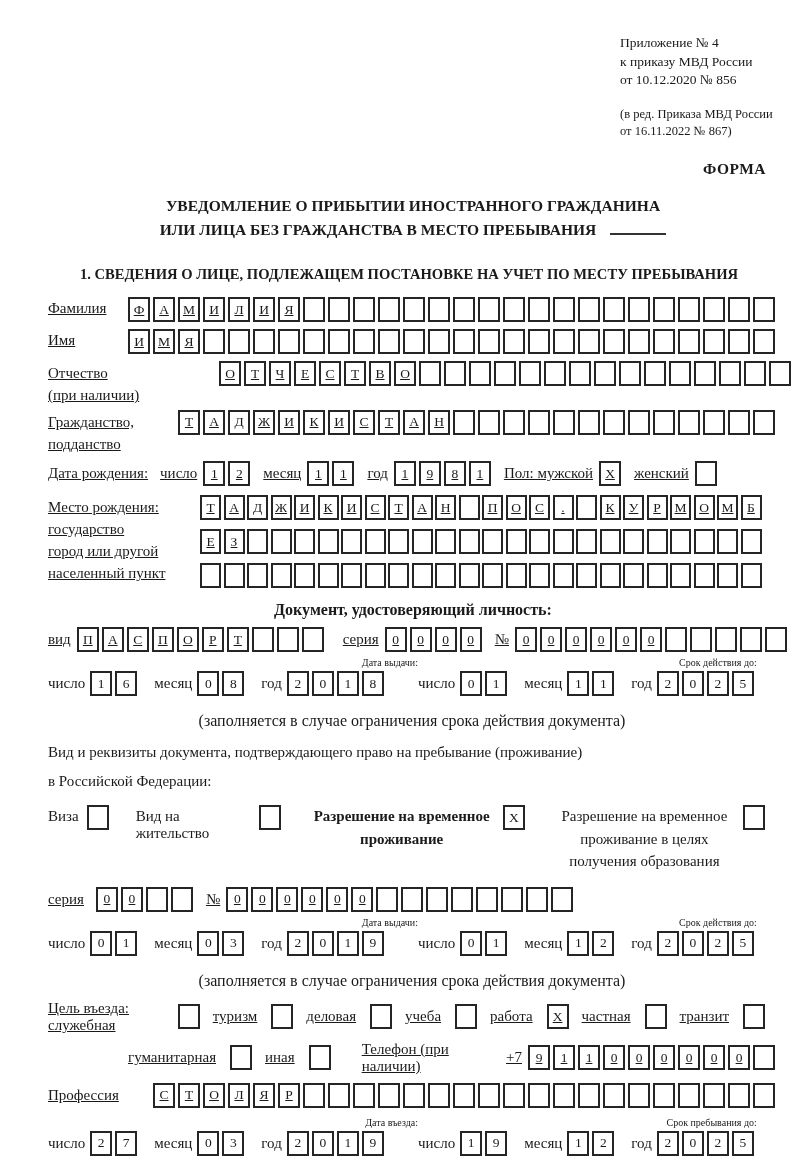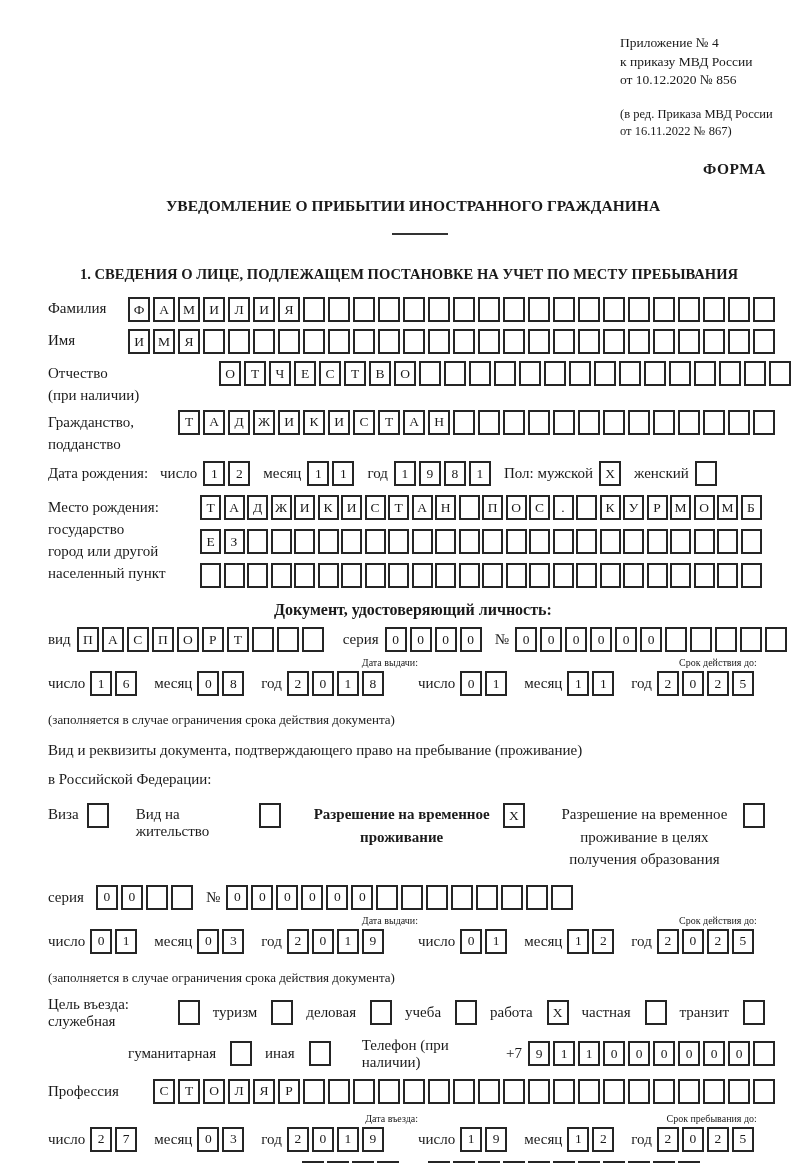--- a/index.html
+++ b/index.html
@@ -16,21 +16,21 @@
   .appendix .small { font-size:12.5px; margin-top:16px; line-height:1.38; }
   .forma { text-align:right; padding-right:12px; font-weight:bold; font-size:15.5px; margin-top:20px; letter-spacing:.5px; }
 
   
   .title { text-align:center; font-weight:bold; font-size:15.5px; margin-top:16px; line-height:1.55; }
   .uline { display:inline-block; width:56px; border-bottom:2.5px solid #333; margin-left:14px; vertical-align:baseline; }
   .sect { text-align:center; font-weight:bold; font-size:14.6px; margin-top:24px; margin-left:-8px; white-space:nowrap; }
 
   
   .frm { font-size:15px; margin-top:14px; }
-  .row { display:flex; align-items:flex-start; margin-bottom:7px; }
+  .row { display:flex; align-items:flex-start; margin-bottom:7px;text-decoration:underline; }
   .lbl { flex:none; padding-top:3px; }
   .w80 { width:80px; } .w130 { width:130px; } .w155 { width:155px; } .w152 { width:152px; }
   .lblcol { flex:none; line-height:1.45; padding-top:2px; }
   .cells { display:inline-flex; flex:none; }
   .cell {
     display:inline-flex; width:18px; height:21px; border:2px solid #252525;
     margin-right:3px; align-items:center; justify-content:center;
     font-size:13.5px; background:#fff; flex:none;
   }
   .tight .cell { width:17px; margin-right:2.5px; }
@@ -38,21 +38,21 @@
   .stack { display:flex; flex-direction:column; }
 
   
   .dates2 { display:flex; margin-bottom:4px; }
   .dcolL { width:370px; flex:none; }
   .dcolR { flex:none; }
   .dhead { text-align:right; font-size:10px; margin-bottom:3px; }
   .dgroups { display:flex; align-items:center; }
   .dgroups .dl { margin-right:5px; }
   .dgroups .gap { width:14px; }
-  .note { font-size:13px; text-align:left; padding-right:2px; margin-top:16px; margin-bottom:8px; }
+  .note { font-size:16px; text-align:center; padding-right:2px; margin-top:16px; margin-bottom:8px; }
 
   
   .cb { margin-left:8px; margin-right:10px; }
   .optrow { display:flex; align-items:flex-start; margin-top:10px; margin-bottom:10px; }
   .optmulti { text-align:center; line-height:1.5; }
   .opt2 { width:218px; margin-left:14px;font-weight:bold; }
   .opt3 { width:212px; margin-left:16px; }
   .inl { display:flex; align-items:center; flex-wrap:nowrap; }
   .inl .t { margin-right:6px; }
   .mr10 { margin-right:10px; } .ml6 { margin-left:6px; }
@@ -72,21 +72,21 @@
       <div>(в ред. Приказа МВД России</div>
       <div>от 16.11.2022 № 867)</div>
     </div>
   </div>
 
   <div class="forma">ФОРМА</div>
 
   <div class="title">
     <div>УВЕДОМЛЕНИЕ О ПРИБЫТИИ ИНОСТРАННОГО ГРАЖДАНИНА</div>
     <div>
-      <span class="uline"></span>
+      <span>ИЛИ ЛИЦА БЕЗ ГРАЖДАНСТВА В МЕСТО ПРЕБЫВАНИЯ</span><span class="uline"></span>
     </div>
   </div>
 
   <div class="sect">1. СВЕДЕНИЯ О ЛИЦЕ, ПОДЛЕЖАЩЕМ ПОСТАНОВКЕ НА УЧЕТ ПО МЕСТУ ПРЕБЫВАНИЯ</div>
 
   <div class="frm">
 
     <div class="row">
       <span class="lbl w80">Фамилия</span>
       <span class="cells">

